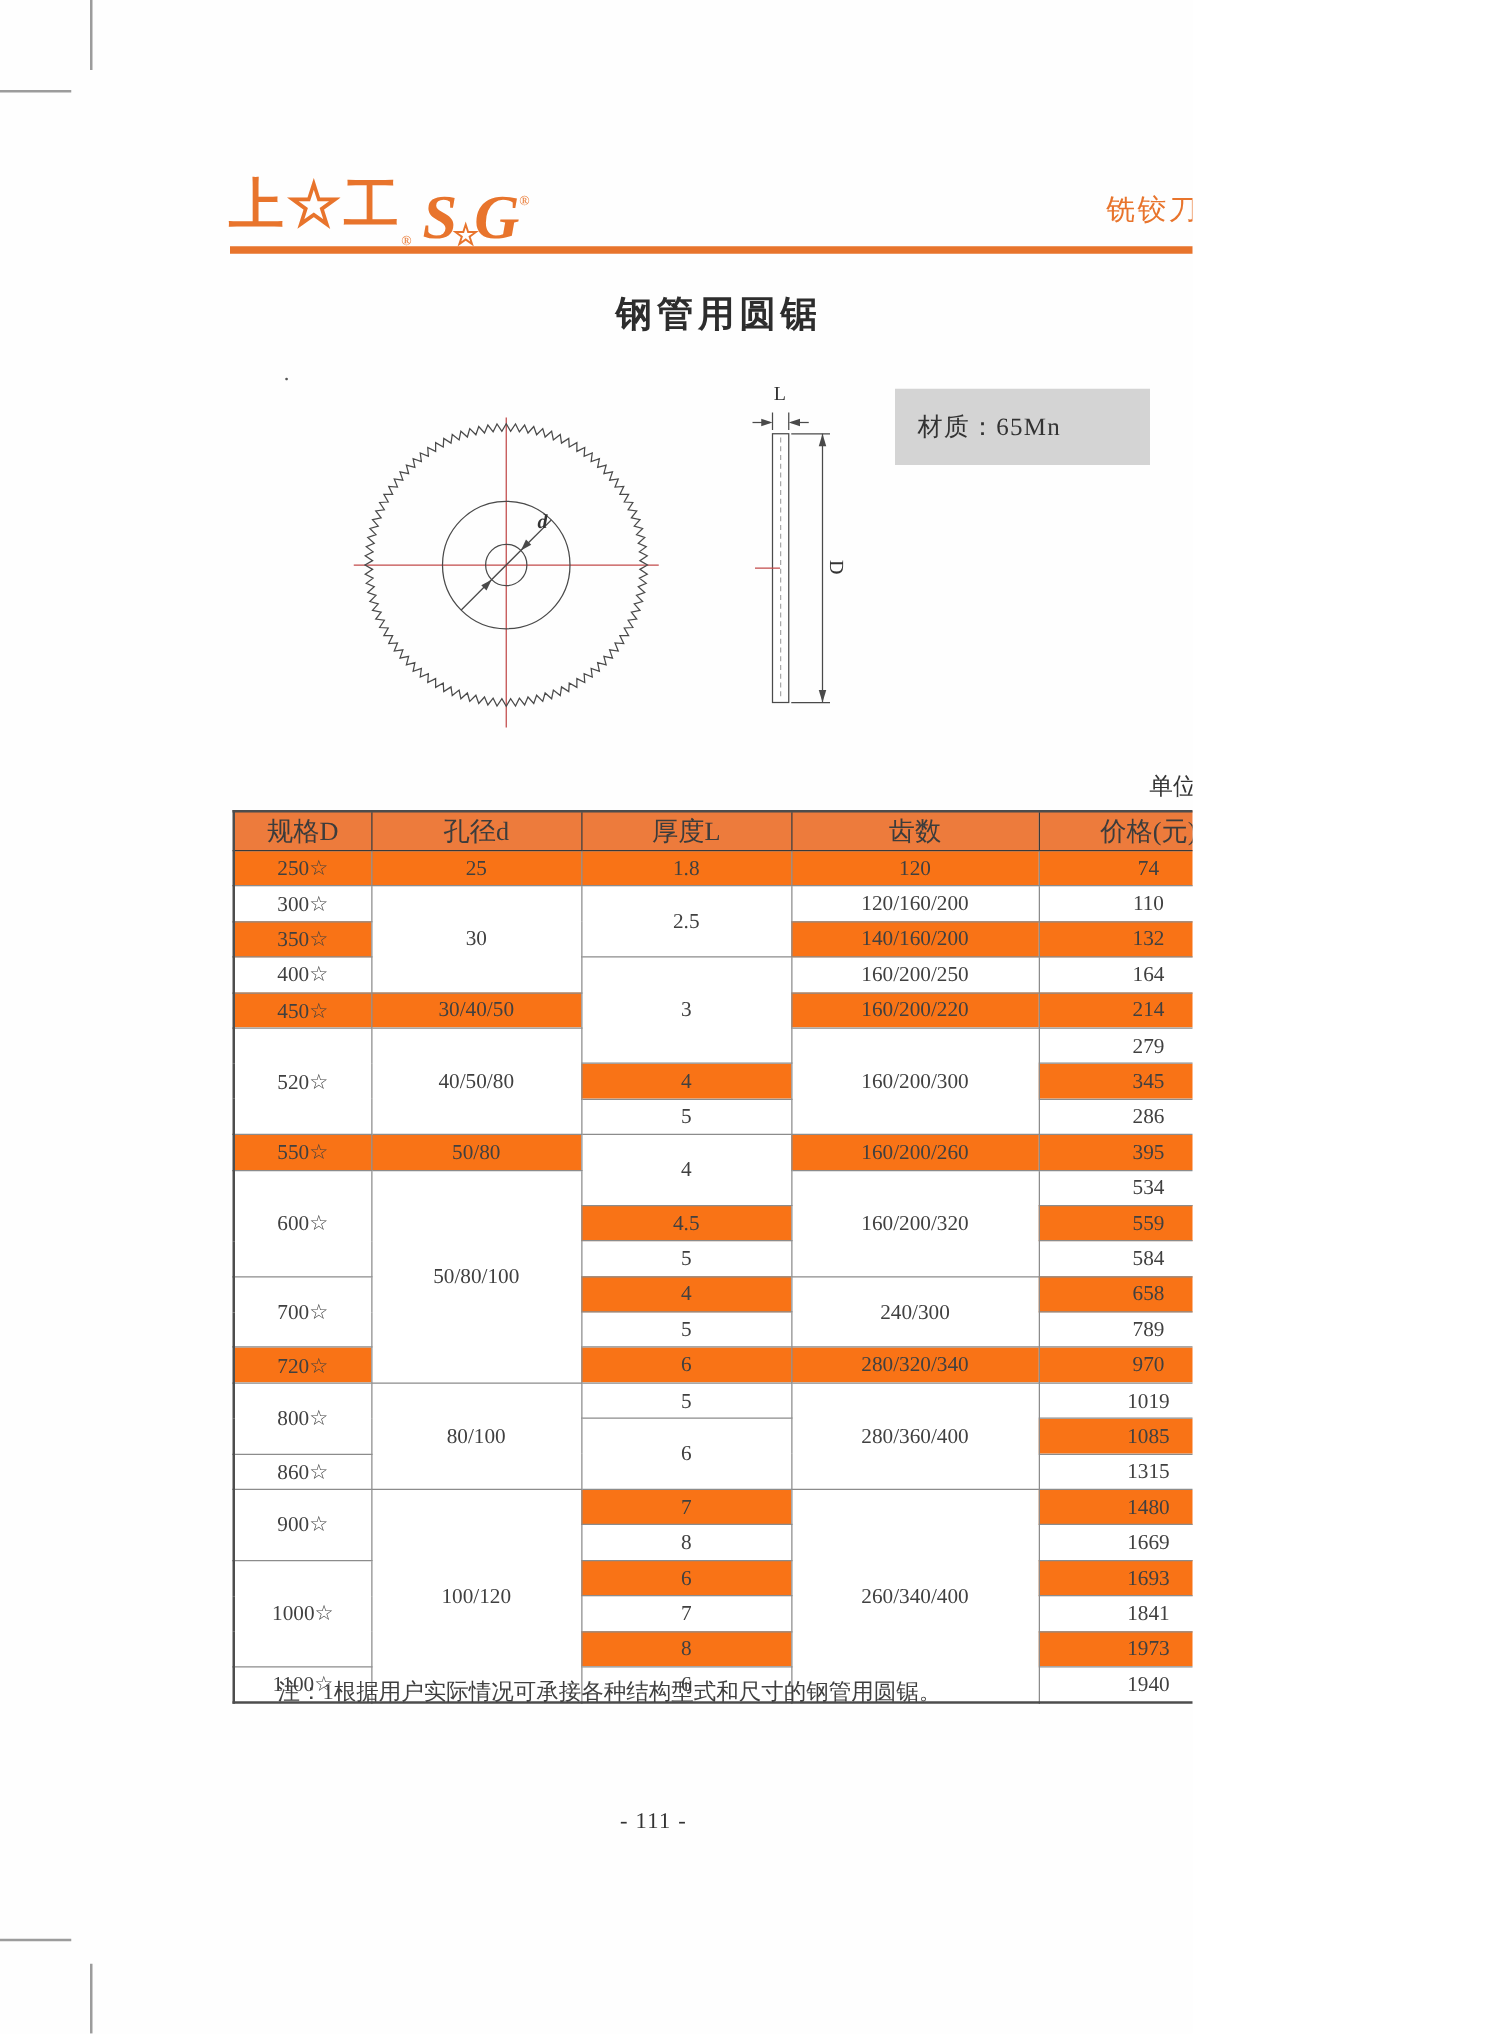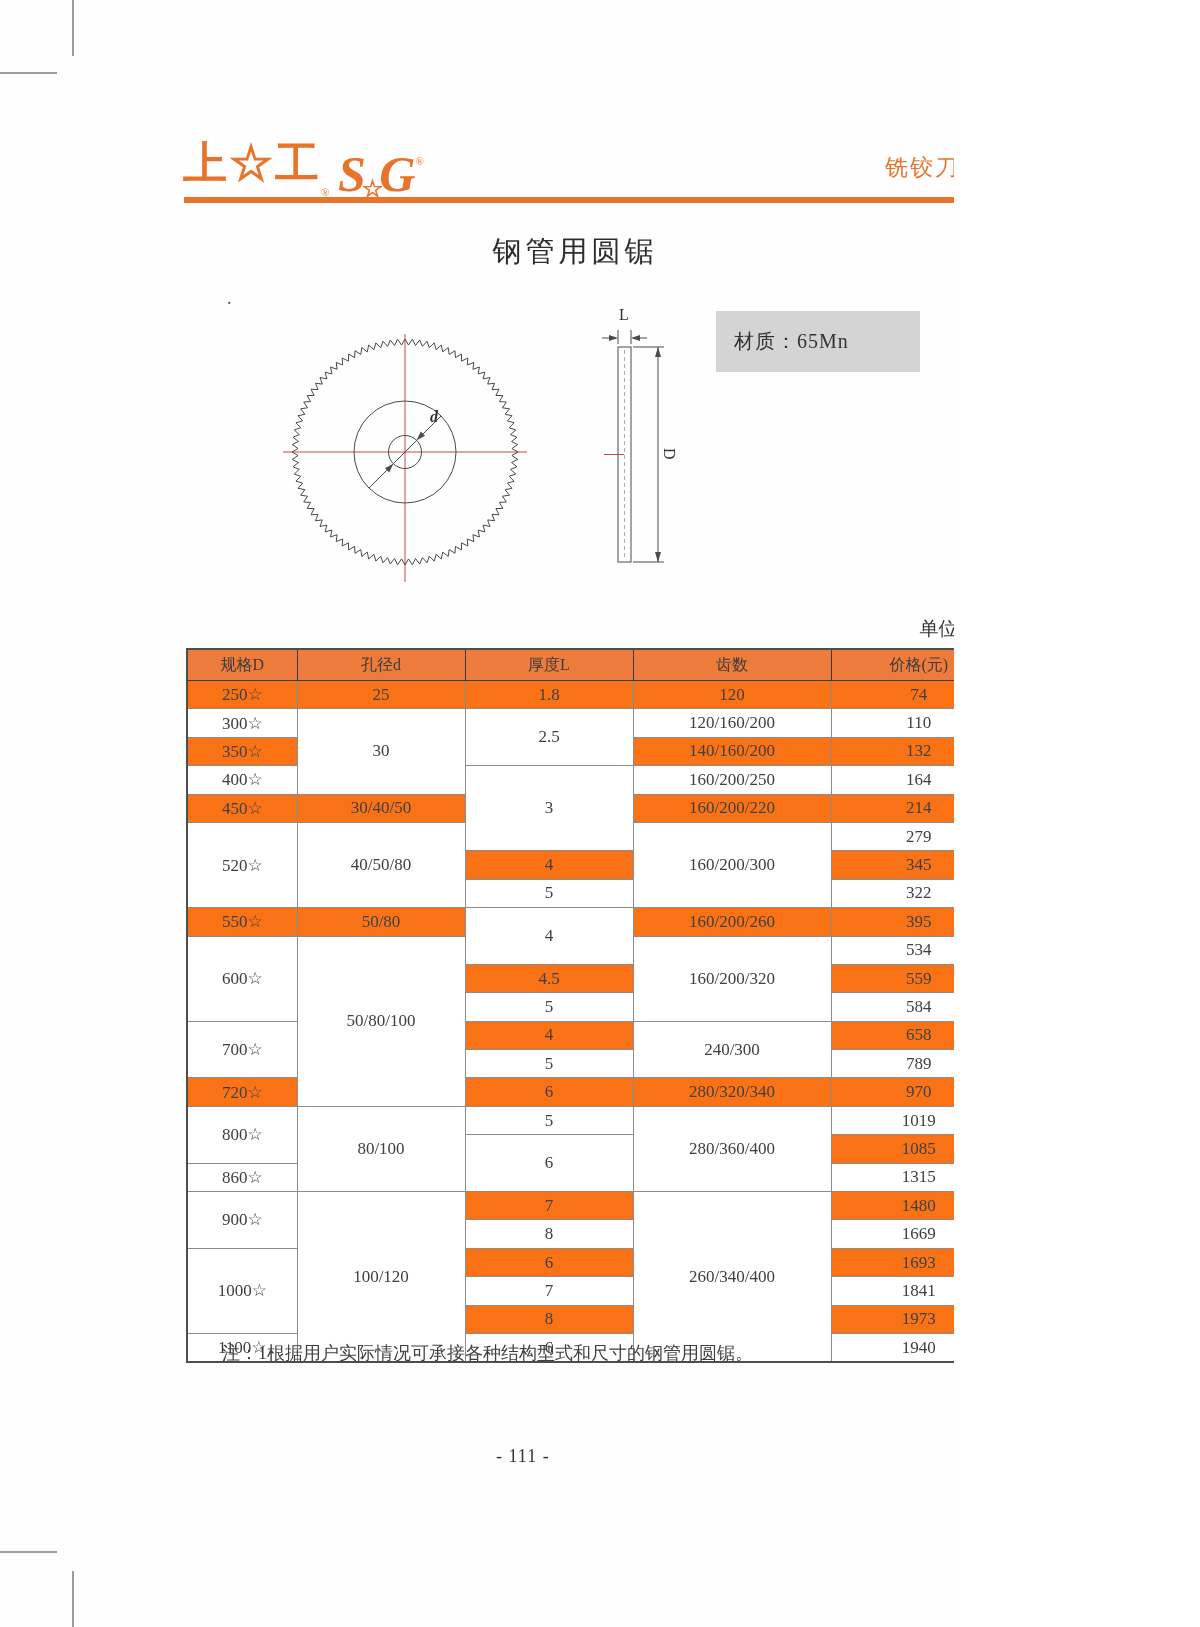--- a/index.html
+++ b/index.html
@@ -11,31 +11,31 @@
             font-size:44px;line-height:48px;letter-spacing:2px;white-space:nowrap;}
   .logo-sg1 .reg{font-size:11px;font-weight:normal;vertical-align:-18px;letter-spacing:0;}
   .logo-sg2{position:absolute;left:338px;top:134px;color:#e8742c;font-weight:bold;
             font-style:italic;font-size:50px;line-height:54px;white-space:nowrap;}
   .logo-sg2 .star{font-size:24px;vertical-align:-6px;font-style:normal;margin:0 -4px;}
   .logo-sg2 .reg{font-size:11px;font-weight:normal;vertical-align:26px;font-style:normal;}
   .category{position:absolute;left:770px;top:152px;width:215px;text-align:right;
             color:#e8742c;font-size:23px;font-weight:normal;letter-spacing:2px;}
   .rule{position:absolute;left:184px;top:197px;width:801px;height:6px;background:#e8742c;}
   .title{position:absolute;left:375px;top:232px;width:400px;text-align:center;
-         font-size:29px;font-weight:normal;color:#2d2d2d;letter-spacing:4px;}
+         font-size:29px;font-weight:bold;color:#2d2d2d;letter-spacing:4px;}
   .stray{position:absolute;left:227px;top:288px;font-size:18px;color:#555;}
   .matbox{position:absolute;left:716px;top:311px;width:204px;height:61px;background:#d4d4d4;
           display:flex;align-items:center;}
   .matbox span{margin-left:18px;font-size:20px;color:#333;letter-spacing:1px;}
   .unit{position:absolute;left:806px;top:616px;width:200px;text-align:right;
         font-size:19px;color:#333;}
   
   .tblwrap{position:absolute;left:186px;top:648px;}
   table{border-collapse:collapse;table-layout:fixed;width:820px;border:2px solid #4d4d4d;}
-  th{background:#ed7b3c;border:1px solid #3a3a3a;font-weight:normal;font-size:16px;
+  th{background:#ed7b3c;border:1px solid #3a3a3a;font-weight:normal;font-size:21px;
      color:#3c3c3c;height:30px;padding:0;}
   td{border:1px solid #8c8c8c;text-align:center;font-size:17px;color:#404040;
      height:27.4px;padding:0;background:#fff;}
   td.g{background:#f97316;}
   .note1{position:absolute;left:222px;top:1341px;font-size:18px;color:#3f3f3f;}
   .note2{position:absolute;left:249px;top:1364px;font-size:18px;color:#3f3f3f;}
   .pagenum{position:absolute;left:496px;top:1446px;width:200px;text-align:left;
            font-size:18px;color:#333;letter-spacing:1px;}
   .tab{position:absolute;left:1070px;top:480px;width:66px;height:92px;background:#f6be97;
        display:flex;align-items:center;justify-content:center;font-size:26px;
@@ -157,21 +157,21 @@
             <td rowspan="3">40/50/80</td>
             <td rowspan="3">160/200/300</td>
             <td>279</td>
           </tr>
           <tr>
             <td class="g">4</td>
             <td class="g">345</td>
           </tr>
           <tr>
             <td>5</td>
-            <td>322</td>
+            <td>286</td>
           </tr>
           <tr>
             <td class="g">550☆</td>
             <td class="g">50/80</td>
             <td rowspan="2">4</td>
             <td class="g">160/200/260</td>
             <td class="g">395</td>
           </tr>
           <tr>
             <td rowspan="3">600☆</td>

